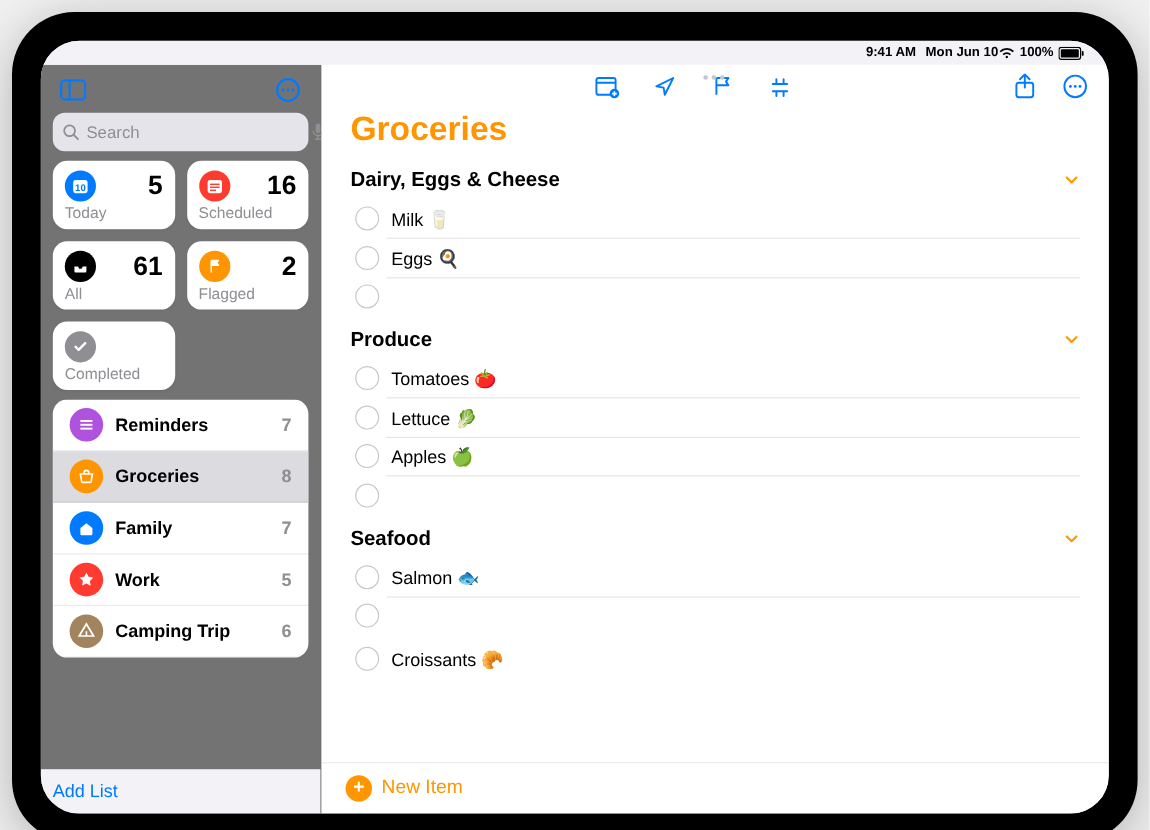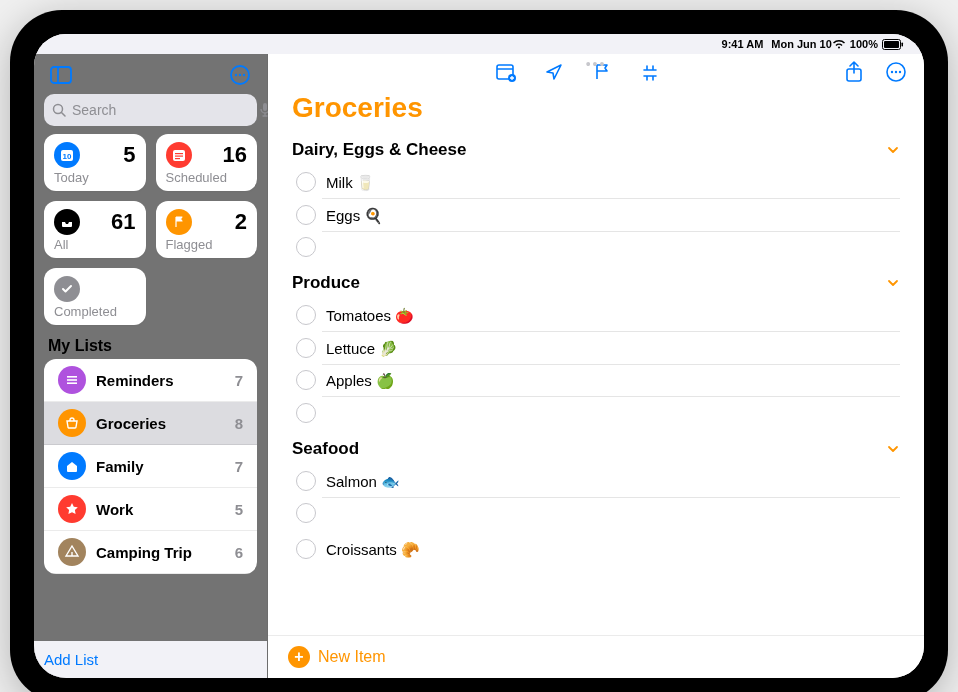--- a/index.html
+++ b/index.html
@@ -257,21 +257,20 @@
               <span class="card-icon" style="background:#8e8e93">
                 <svg width="14" height="14" viewBox="0 0 14 14">
                     <path d="M3 7l2.5 2.5L11 4" fill="none" stroke="#fff" stroke-width="2" stroke-linecap="round" stroke-linejoin="round"></path>
                   </svg>
               </span>
             </div>
             <div class="card-label">Completed</div>
           </div>
         </div>
 
-        <div class="section-label">My Lists</div>
 
         <div class="list-scroll">
           <div class="mylists-container" id="mylists">
               <div class="list-row">
                 <span class="list-icon" style="background:#af52de">
                   <svg width="16" height="16" viewBox="0 0 16 16">
                     <rect x="3" y="4" width="10" height="1.6" fill="#fff"></rect>
                     <rect x="3" y="7.2" width="10" height="1.6" fill="#fff"></rect>
                     <rect x="3" y="10.4" width="10" height="1.6" fill="#fff"></rect>
                   </svg>

